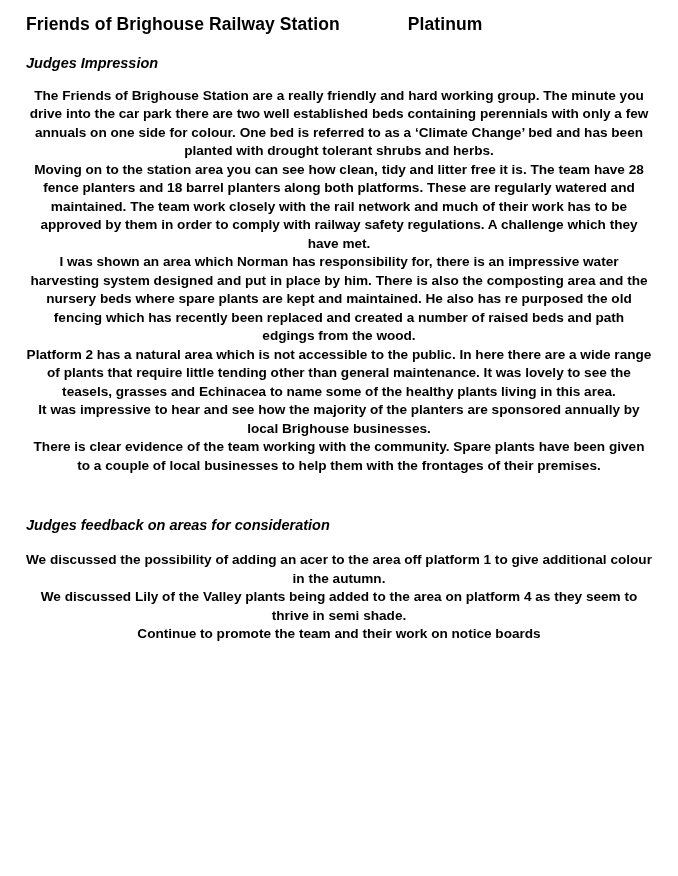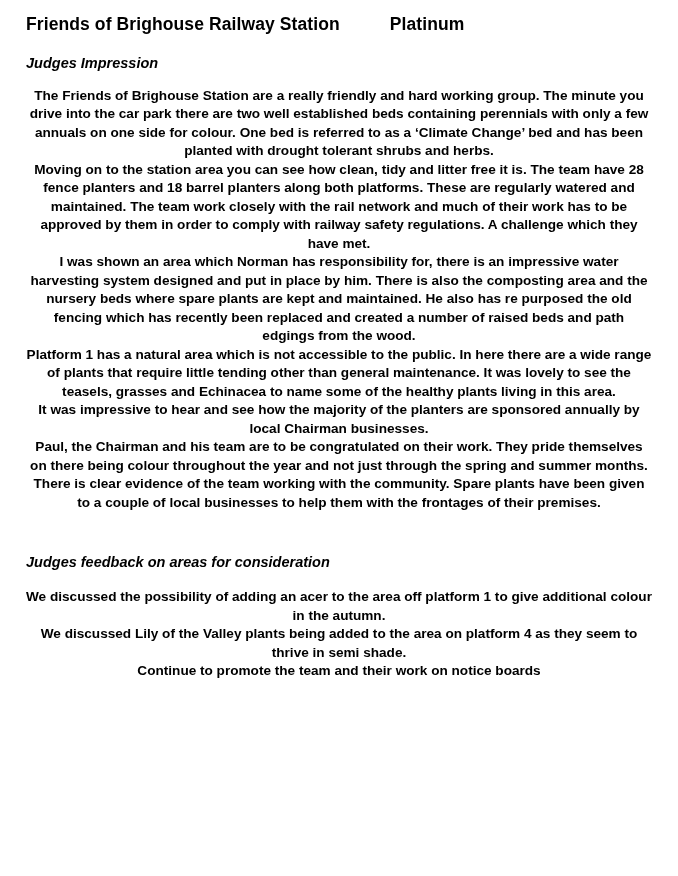--- a/index.html
+++ b/index.html
@@ -25,21 +25,21 @@
     align-items: baseline;
     font-weight: bold;
     font-size: 17.5px;
     letter-spacing: 0.1px;
     margin-bottom: 20px;
   }
   .title-main {
     white-space: nowrap;
   }
   .title-award {
-    margin-left: 50px;
+    margin-left: 68px;
     white-space: nowrap;
   }
   .section-heading {
     font-weight: bold;
     font-style: italic;
     font-size: 14.5px;
     margin: 0 0 16px 0;
   }
   .section-heading.second {
     margin-top: 42px;
@@ -65,23 +65,22 @@
     <span class="title-main">Friends of Brighouse Railway Station</span>
     <span class="title-award">Platinum</span>
   </div>
 
   <div class="section">
     <div class="section-heading">Judges Impression</div>
     <div class="body-block">
       <p class="para">The Friends of Brighouse Station are a really friendly and hard working group.  The minute you drive into the car park there are two well established beds containing perennials with only a few annuals on one side for colour.  One bed is referred to as a ‘Climate Change’ bed and has been planted with drought tolerant shrubs and herbs.</p>
       <p class="para">Moving on to the station area you can see how clean, tidy and litter free it is.  The team have 28 fence planters and 18 barrel planters along both platforms.  These are regularly watered and maintained.  The team work closely with the rail network and much of their work has to be approved by them in order to comply with railway safety regulations.  A challenge which they have met.</p>
       <p class="para">I was shown an area which Norman has responsibility for,  there is an impressive water harvesting system designed and put in place by him.  There is also the composting area and the nursery beds where spare plants are kept and maintained.   He also has re purposed the old fencing which has recently been replaced and created a number of raised beds and path edgings from the wood.</p>
-      <p class="para">Platform 1 has a natural area which is not accessible to the public.  In here there are a wide range of plants that require little tending other than general maintenance.  It was lovely to see the teasels, grasses and Echinacea to name some of the healthy plants living in this area.</p>
-      <p class="para">It was impressive to hear and see how the majority of the planters are sponsored annually by local Chairman businesses.</p>
-      <p class="para">Paul, the Chairman and his team are to be congratulated on their work. They pride themselves on there being colour throughout the year and not just through the spring and summer months.</p>
+      <p class="para">Platform 2 has a natural area which is not accessible to the public.  In here there are a wide range of plants that require little tending other than general maintenance.  It was lovely to see the teasels, grasses and Echinacea to name some of the healthy plants living in this area.</p>
+      <p class="para">It was impressive to hear and see how the majority of the planters are sponsored annually by local Brighouse businesses.</p>
       <p class="para">There is clear evidence of the team working with the community.  Spare plants have been given to a couple of local businesses to help them with the frontages of their premises.</p>
     </div>
   </div>
 
   <div class="section">
     <div class="section-heading second">Judges feedback on areas for consideration</div>
     <div class="body-block">
       <p class="para">We discussed the possibility of adding an acer to the area off platform 1 to give additional colour in the autumn.</p>
       <p class="para">We discussed Lily of the Valley plants being added to the area on platform 4 as they seem to thrive in semi shade.</p>
       <p class="para">Continue to promote the team and their work on notice boards</p>

